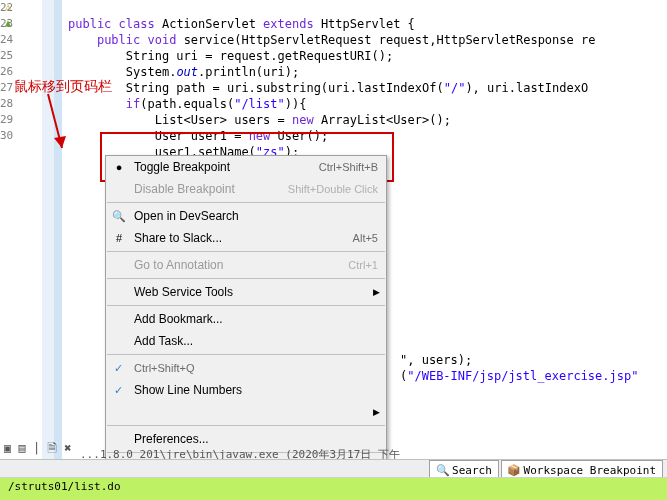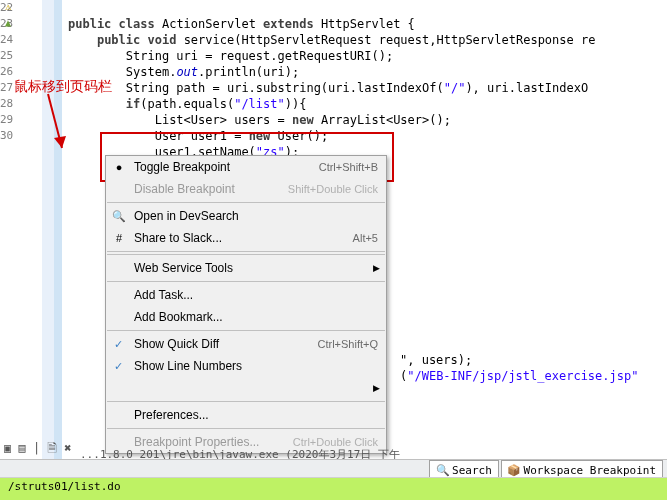--- a/index.html
+++ b/index.html
@@ -2,21 +2,21 @@
 <html><head>
 <meta charset="utf-8">
 <style>
 html,body{margin:0;padding:0;font-family:"Microsoft YaHei",Consolas,monospace;font-size:12px;background:#fff;color:#000;width:667px;height:500px;overflow:hidden}
 .editor{position:relative;width:100%;height:100%}
 .gutter{position:absolute;left:0;top:0;width:42px;height:460px;background:#fff;border-right:12px solid #e8f0fa}
 .gutter .line{height:16px;line-height:16px;text-align:left;color:#808080;font-family:Consolas,monospace;font-size:11px}
 .gutter .mark{position:absolute;left:2px;width:12px;height:12px;font-size:10px;text-align:center}
 .bp-strip{position:absolute;left:54px;top:0;width:8px;height:460px;background:#d0e4f5}
 .code{position:absolute;left:68px;top:0;right:0;font-family:Consolas,monospace;font-size:12px;line-height:16px;white-space:pre}
-.kw{color:#404040;font-weight:bold}
+.kw{color:#6d28d9;font-weight:normal}
 .str{color:#2a00ff}
 .field{color:#0000c0;font-style:italic}
 .context-menu{position:absolute;left:105px;top:155px;width:280px;background:#f0f0f0;border:1px solid #a0a0a0;box-shadow:2px 2px 4px rgba(0,0,0,0.3);font-family:"Segoe UI",Tahoma,sans-serif;font-size:12px}
 .menu-item{display:flex;align-items:center;height:22px;padding:0 8px 0 28px;position:relative}
 .menu-item.enabled{color:#000}
 .menu-item.disabled{color:#9a9a9a}
 .menu-item .label{flex:1}
 .menu-item .shortcut{color:#6a6a6a;font-size:11px}
 .menu-item.disabled .shortcut{color:#b0b0b0}
 .menu-sep{height:1px;background:#c0c0c0;margin:2px 1px}
@@ -96,36 +96,39 @@
       <div class="menu-item enabled">
         <span class="menu-icon">🔍</span>
         <span class="label">Open in DevSearch</span>
       </div>
       <div class="menu-item enabled">
         <span class="menu-icon">#</span>
         <span class="label">Share to Slack...</span>
         <span class="shortcut">Alt+5</span>
       </div>
       <div class="menu-sep"></div>
+      <div class="menu-item disabled">
+        <span class="label">Go to Annotation</span>
+        <span class="shortcut">Ctrl+1</span>
+      </div>
       <div class="menu-sep"></div>
       <div class="menu-item enabled">
         <span class="label">Web Service Tools</span>
         <span class="submenu-arrow">▶</span>
       </div>
       <div class="menu-sep"></div>
       <div class="menu-item enabled">
-        <span class="label">Add Task...</span>
+        <span class="label">Add Bookmark...</span>
       </div>
       <div class="menu-item enabled">
-        <span class="label">Add Bookmark...</span>
+        <span class="label">Add Task...</span>
       </div>
       <div class="menu-sep"></div>
       <div class="menu-item enabled">
         <span class="check">✓</span>
-        <span class="label">Show Quick Diff</span>
         <span class="shortcut">Ctrl+Shift+Q</span>
       </div>
       <div class="menu-item enabled">
         <span class="check">✓</span>
         <span class="label">Show Line Numbers</span>
       </div>
       <div class="menu-item enabled">
         <span class="submenu-arrow">▶</span>
       </div>
       <div class="menu-sep"></div>

